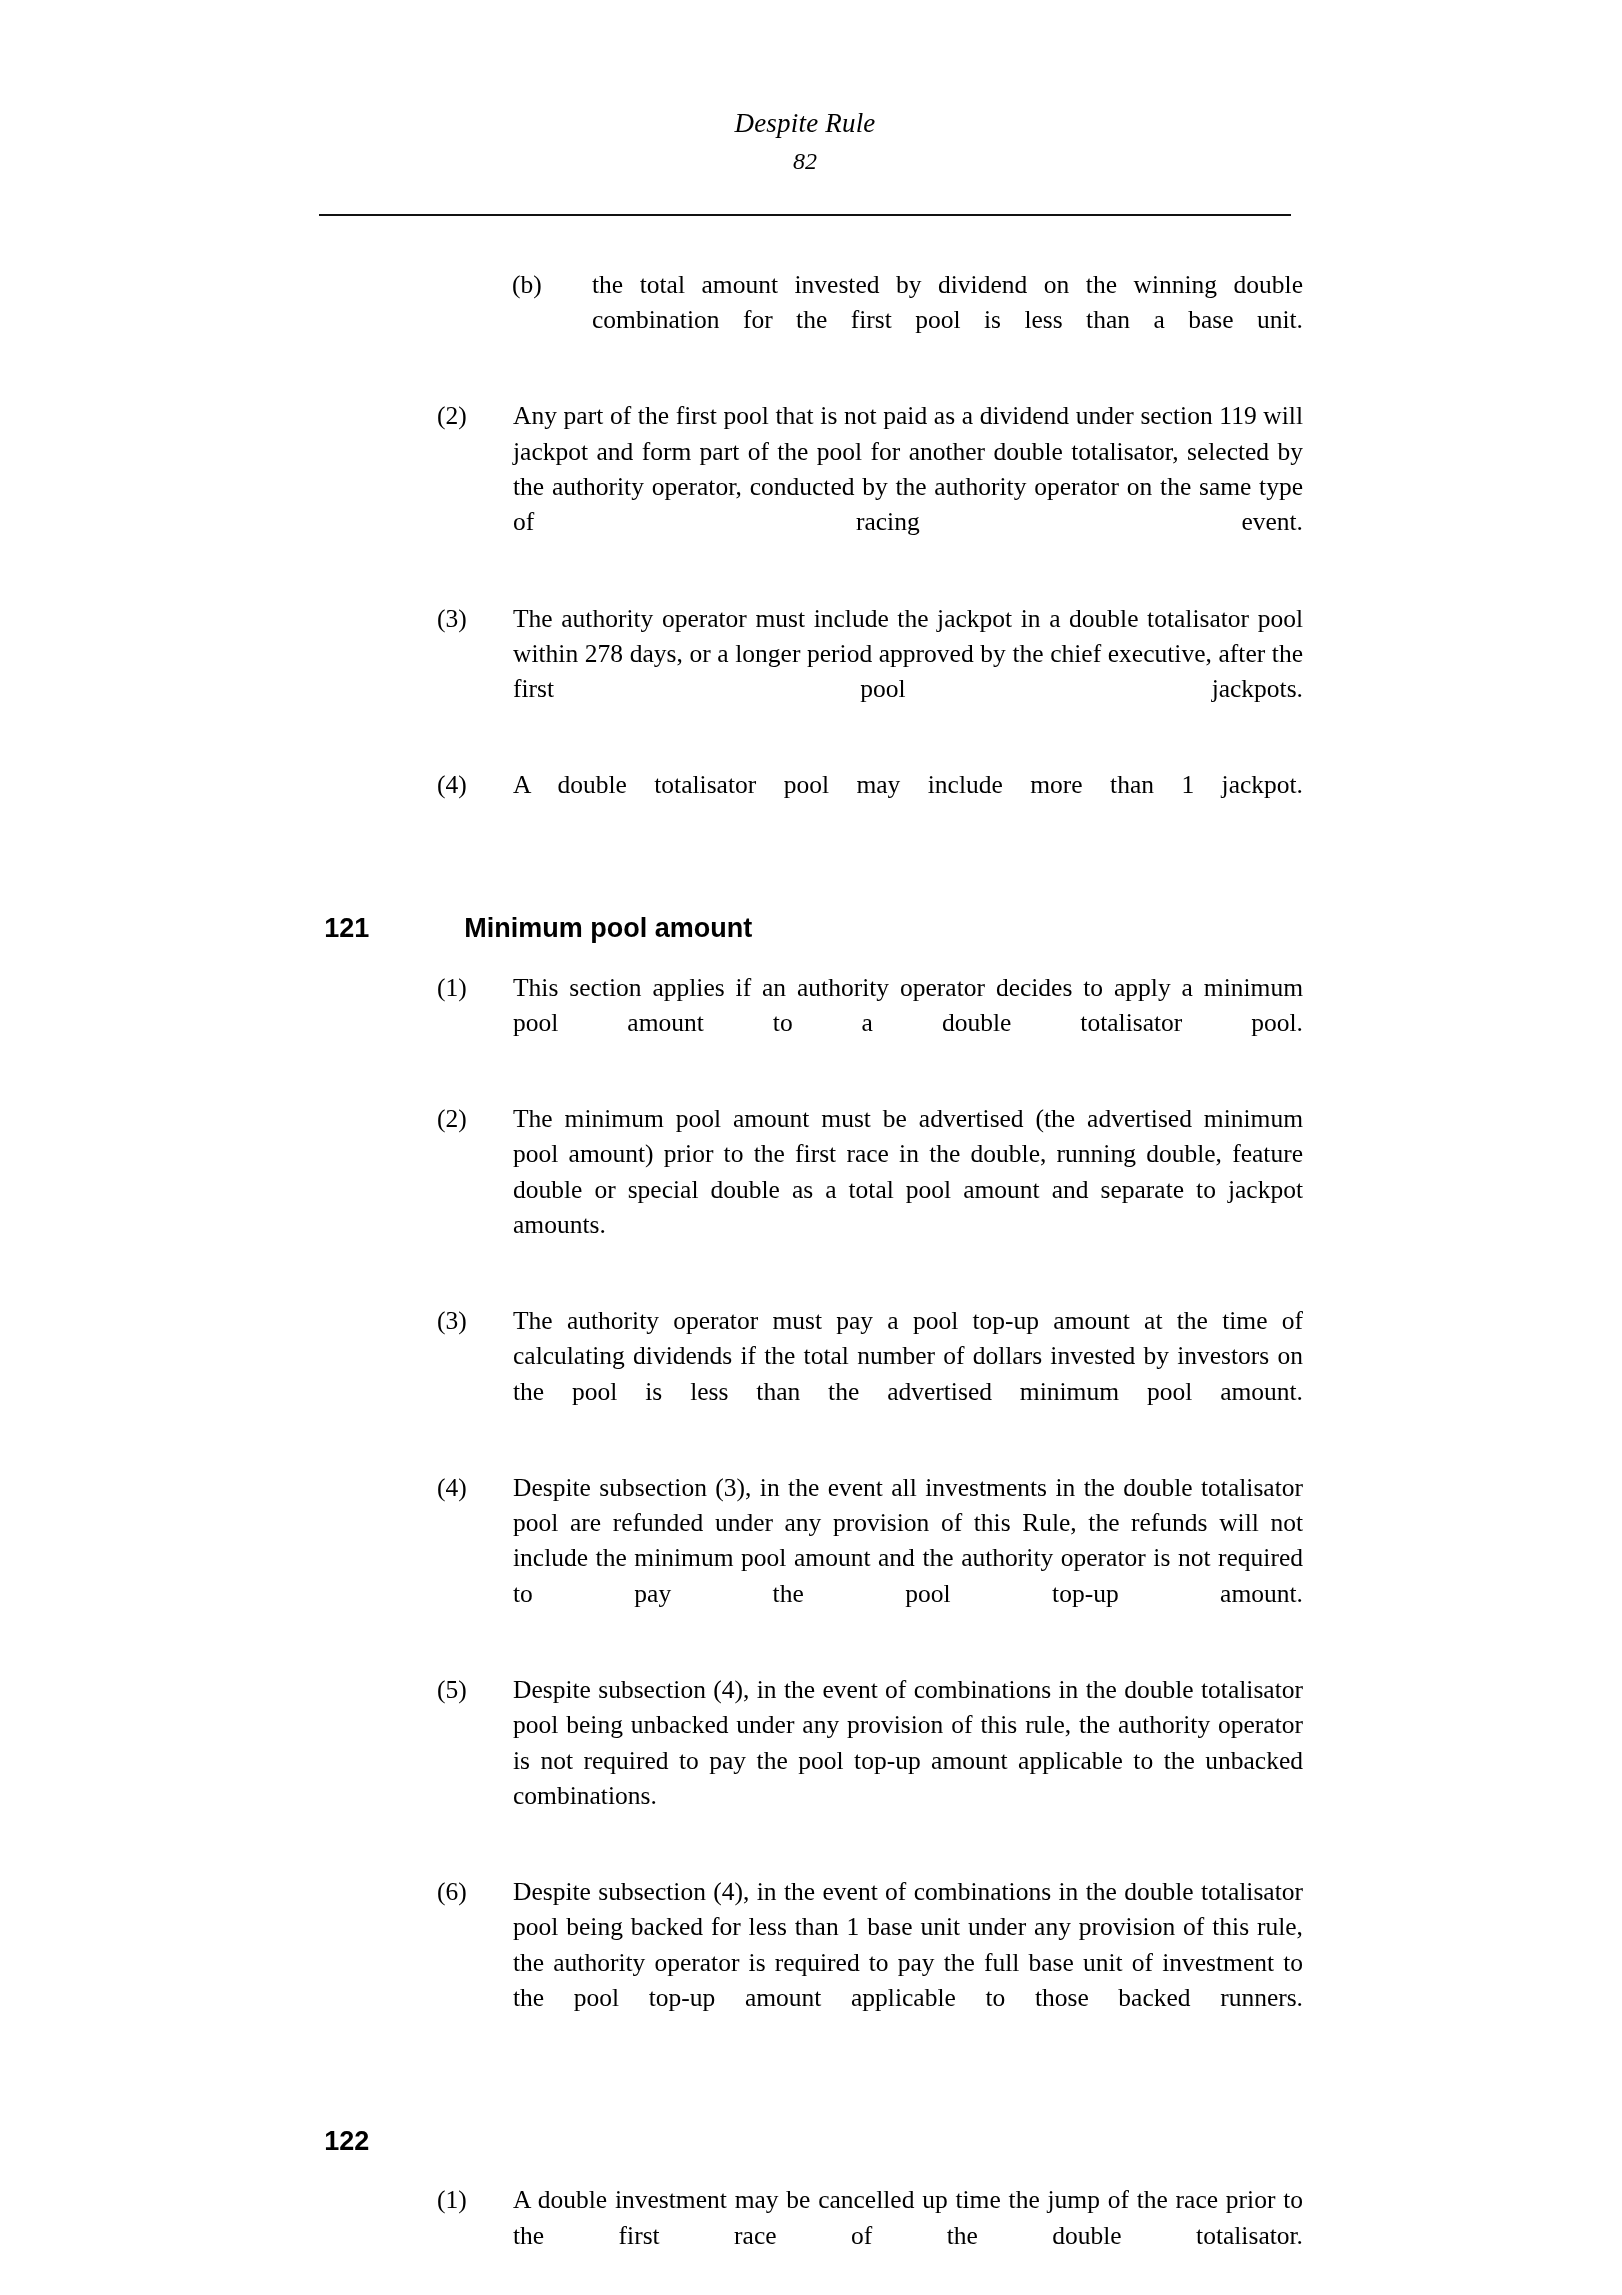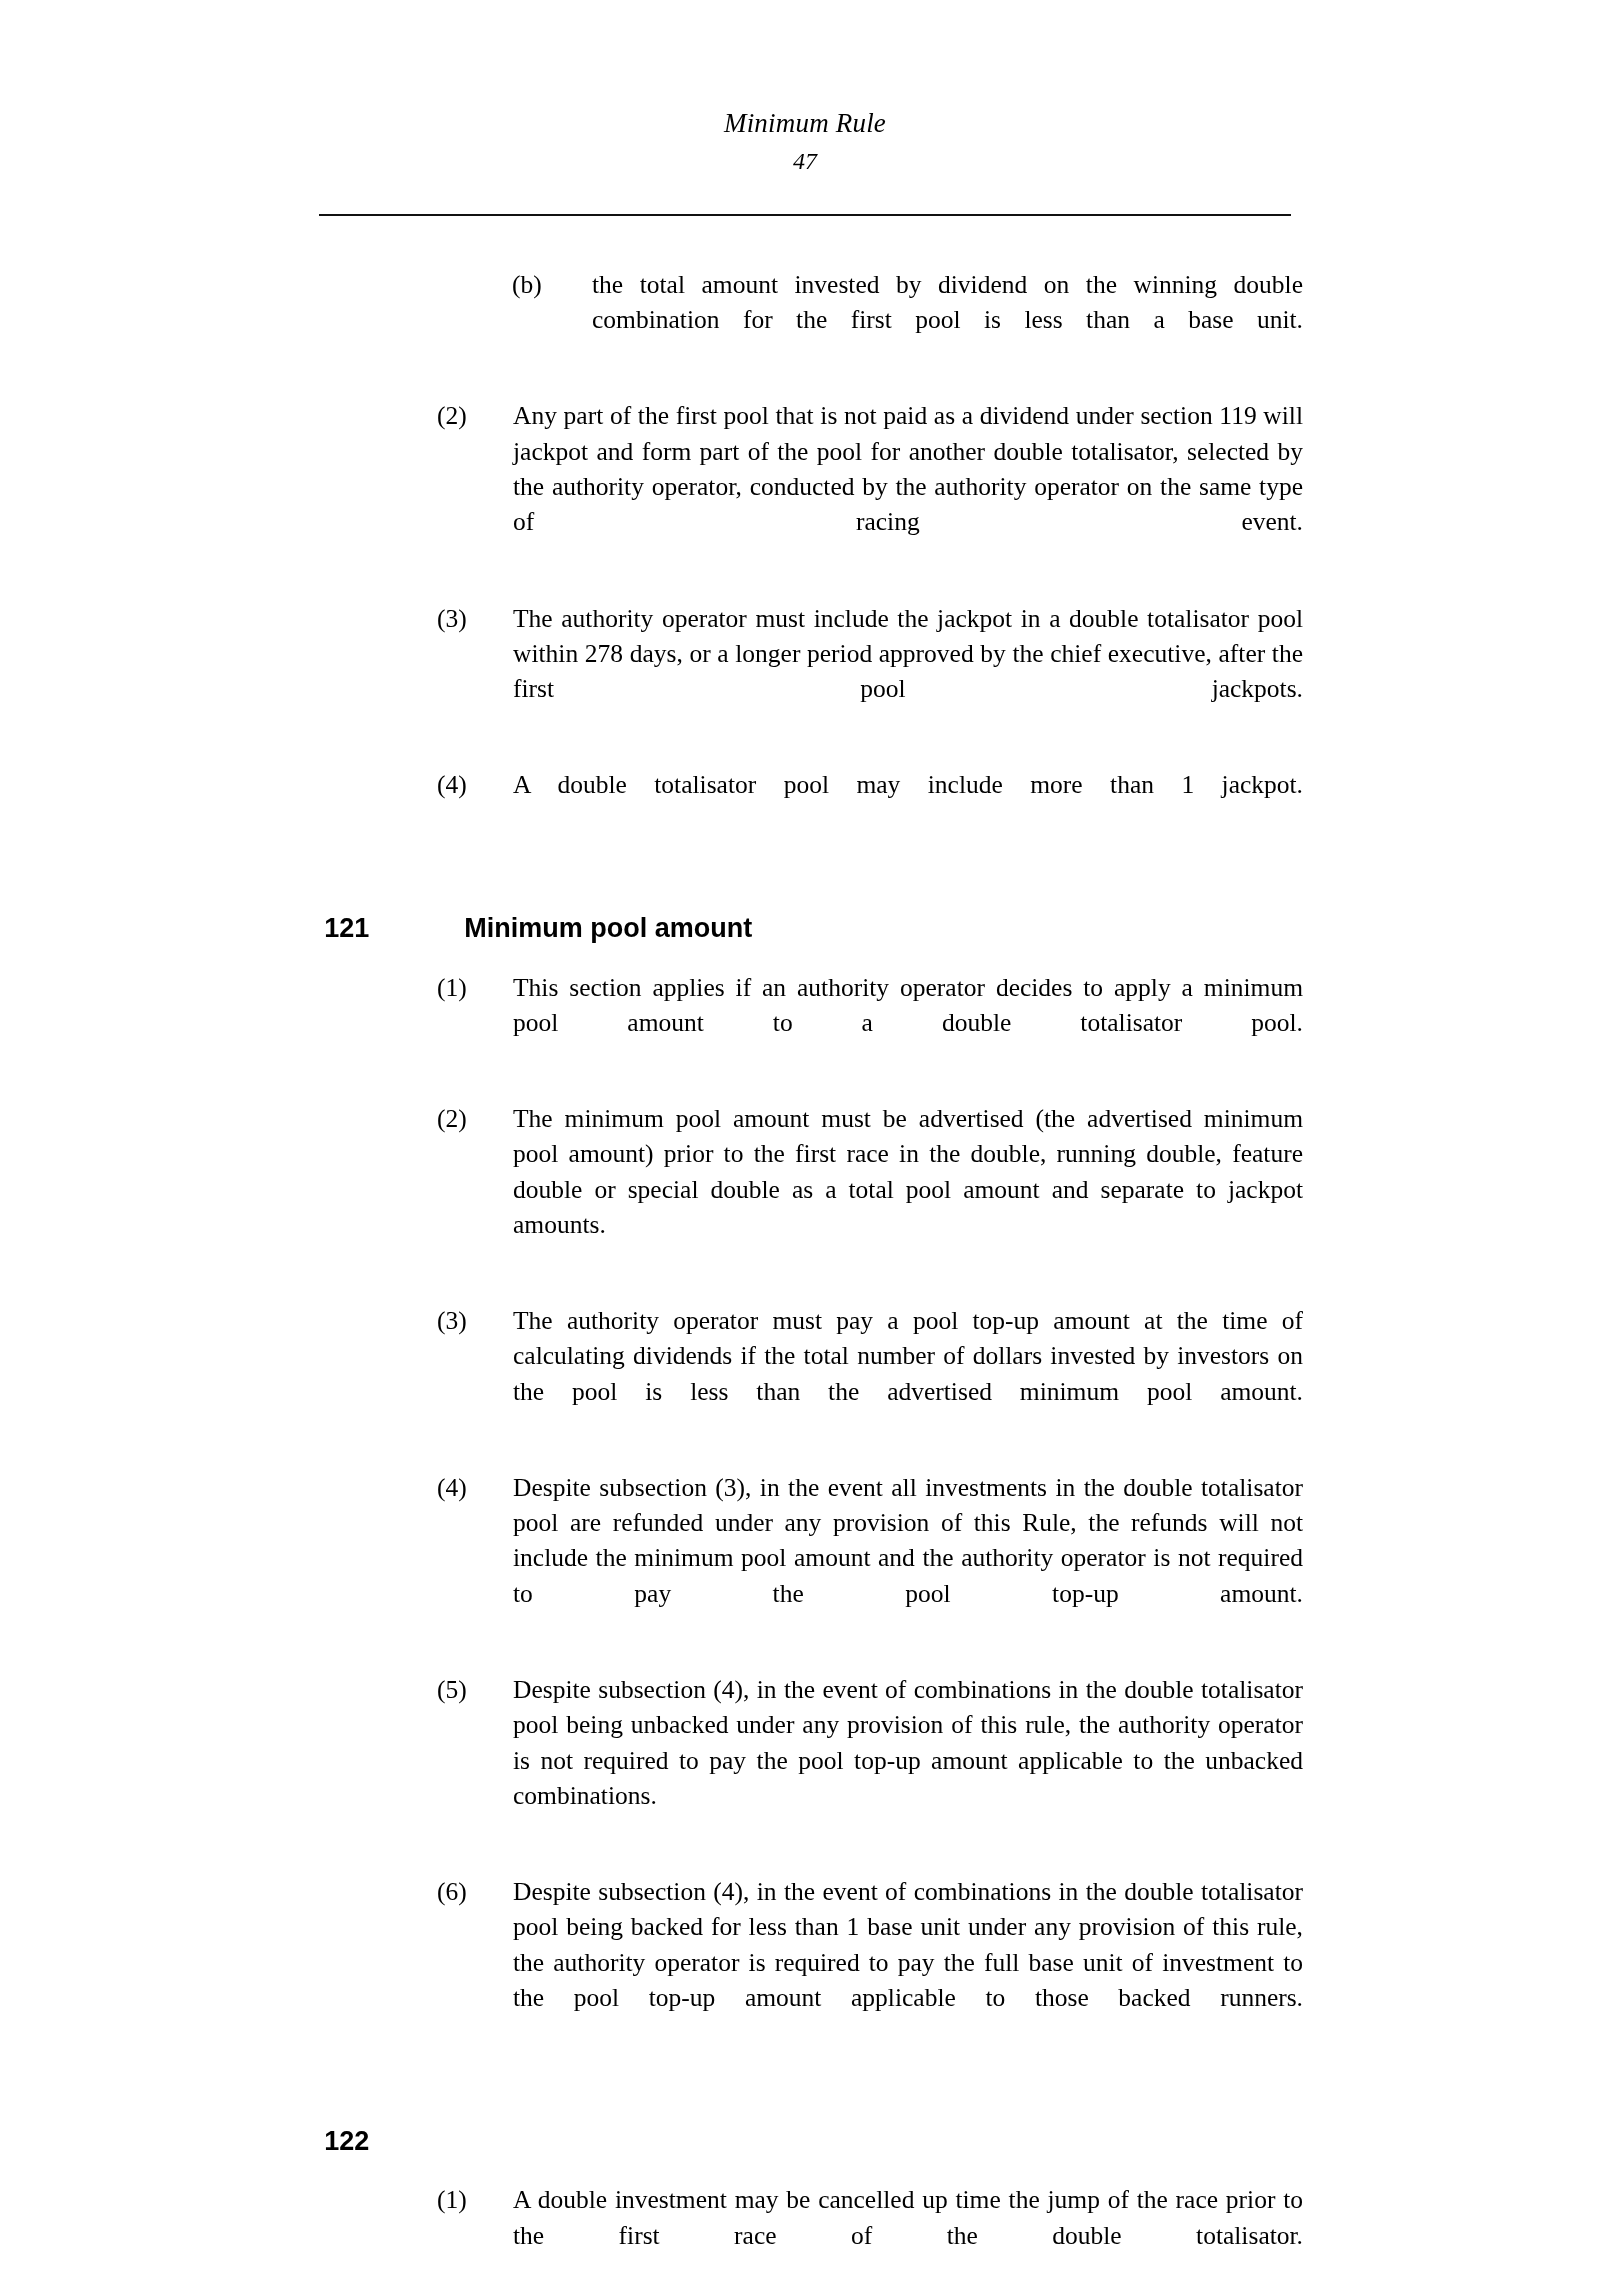--- a/index.html
+++ b/index.html
@@ -143,22 +143,22 @@
 
   .gap-before-heading { height: 73px; }
   .gap-after-heading  { height: 23.6px; }
 </style>
 </head>
 <body>
 
 <div class="page">
 
   <div class="header-block">
-    <div class="header-title">Minimum Rule</div>
-    <div class="header-pageno">47</div>
+    <div class="header-title">Despite Rule</div>
+    <div class="header-pageno">82</div>
   </div>
   <div class="header-rule"></div>
 
   <div class="body-column">
 
     <div class="item level-para">
       <span class="marker">(b)</span>
       <span class="text">the total amount invested by dividend on the winning double combination for the first pool is less than a base unit.</span>
     </div>
 

